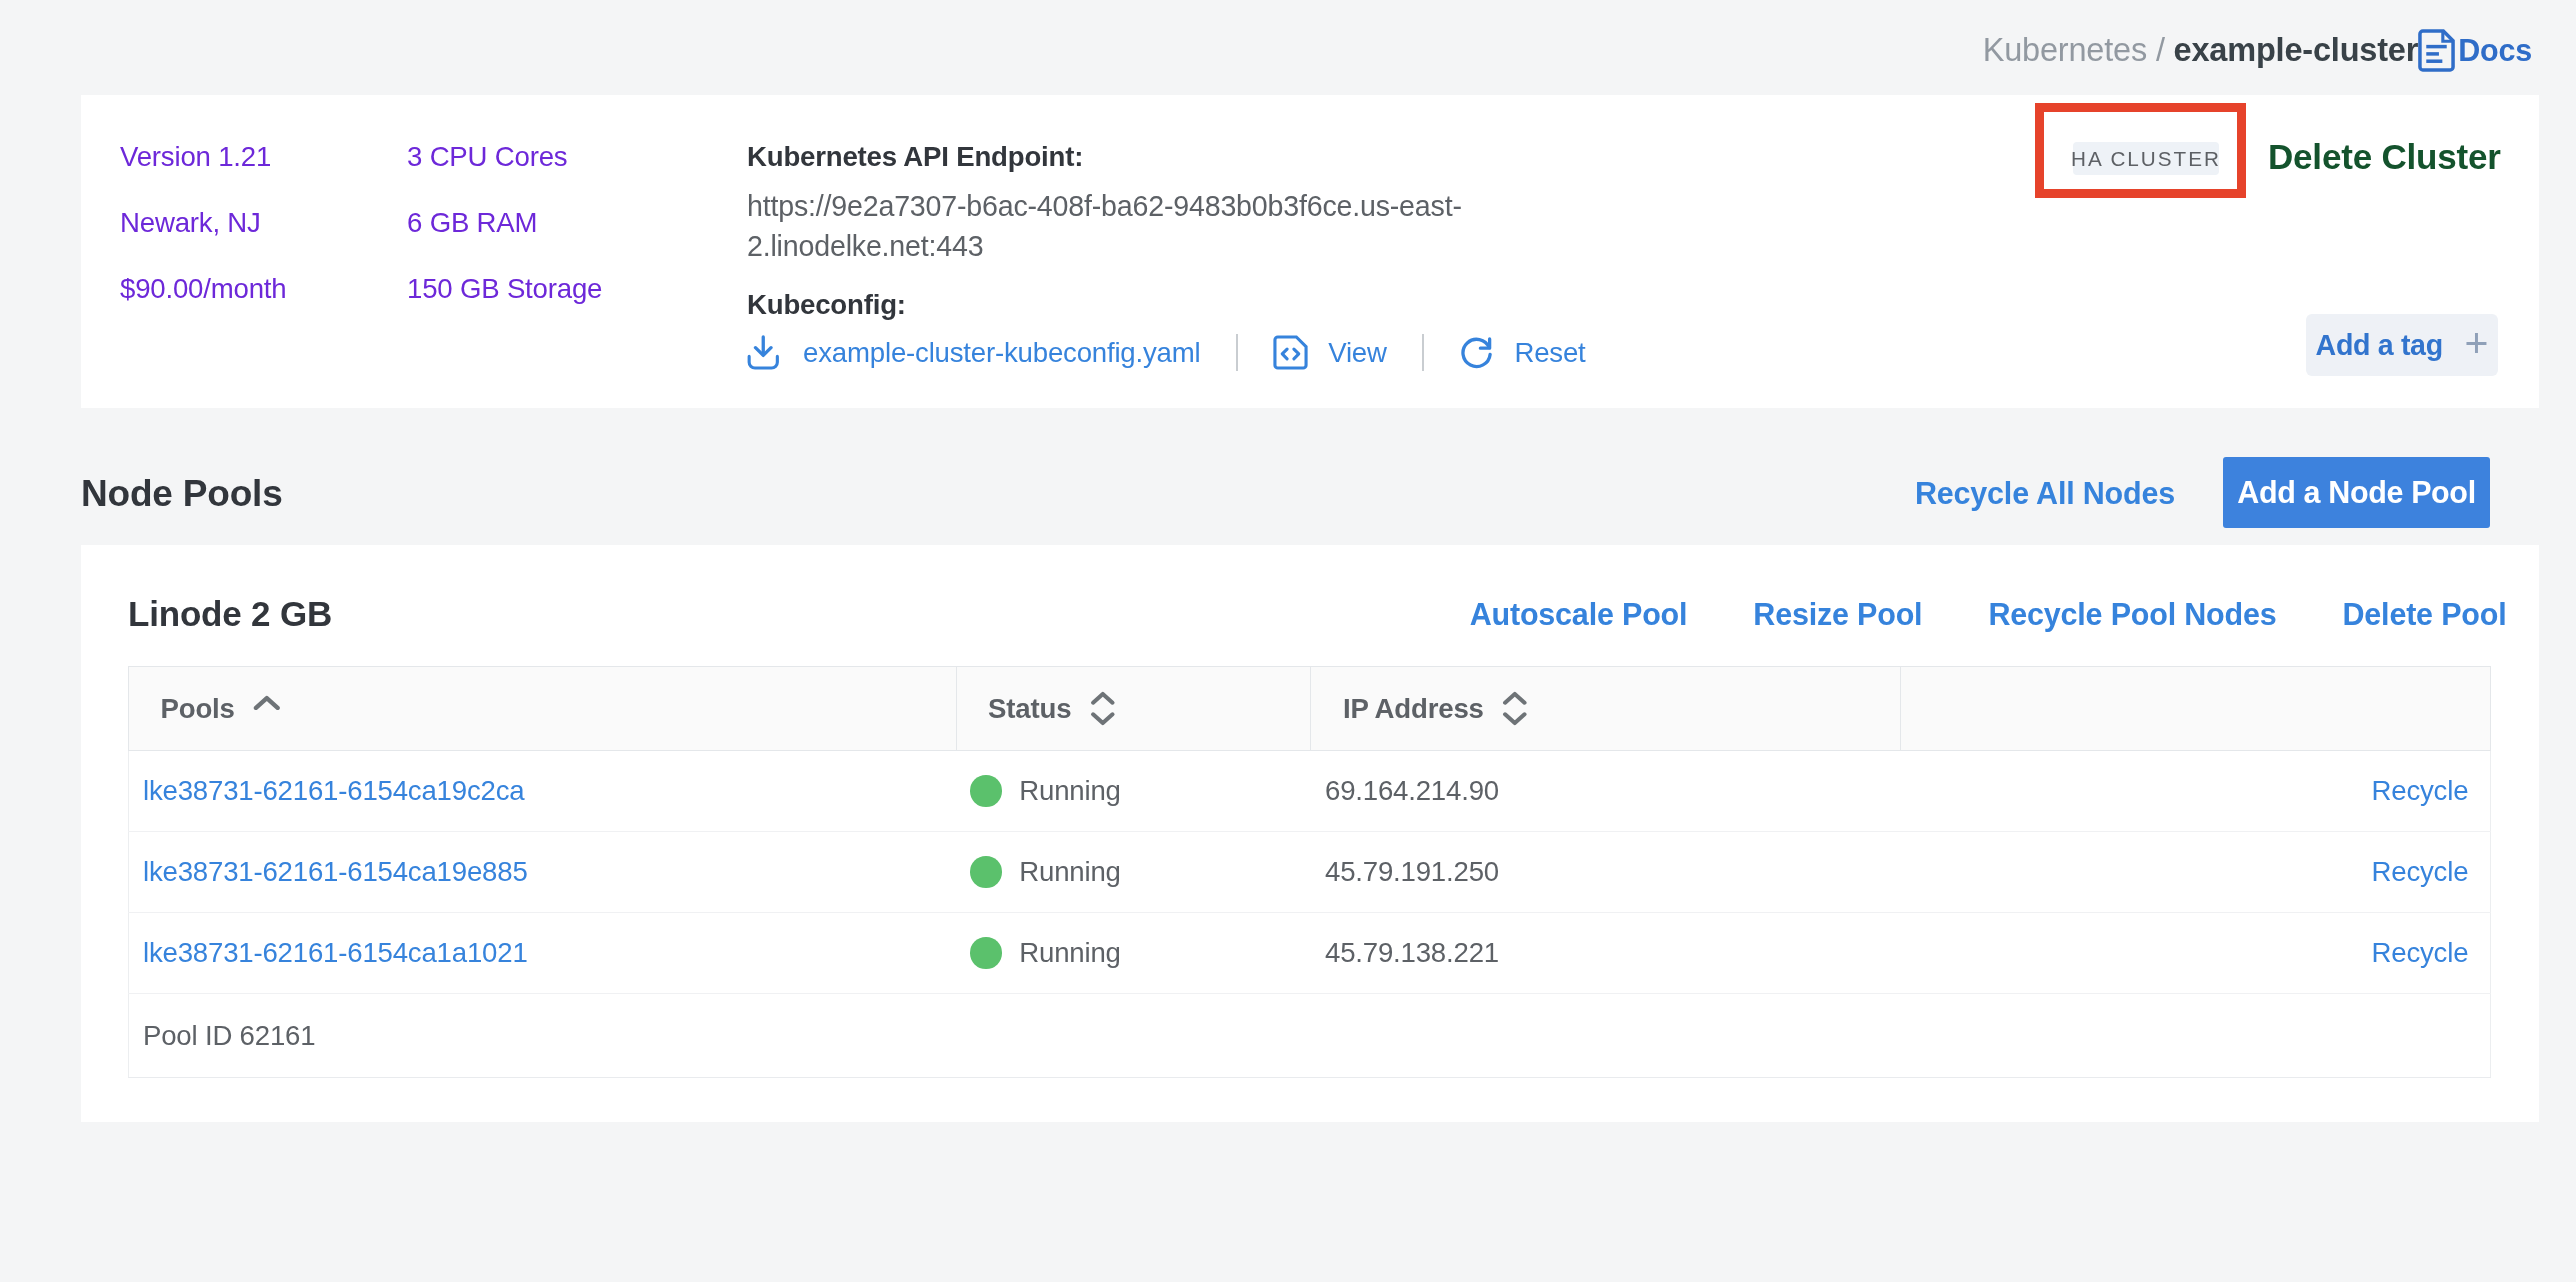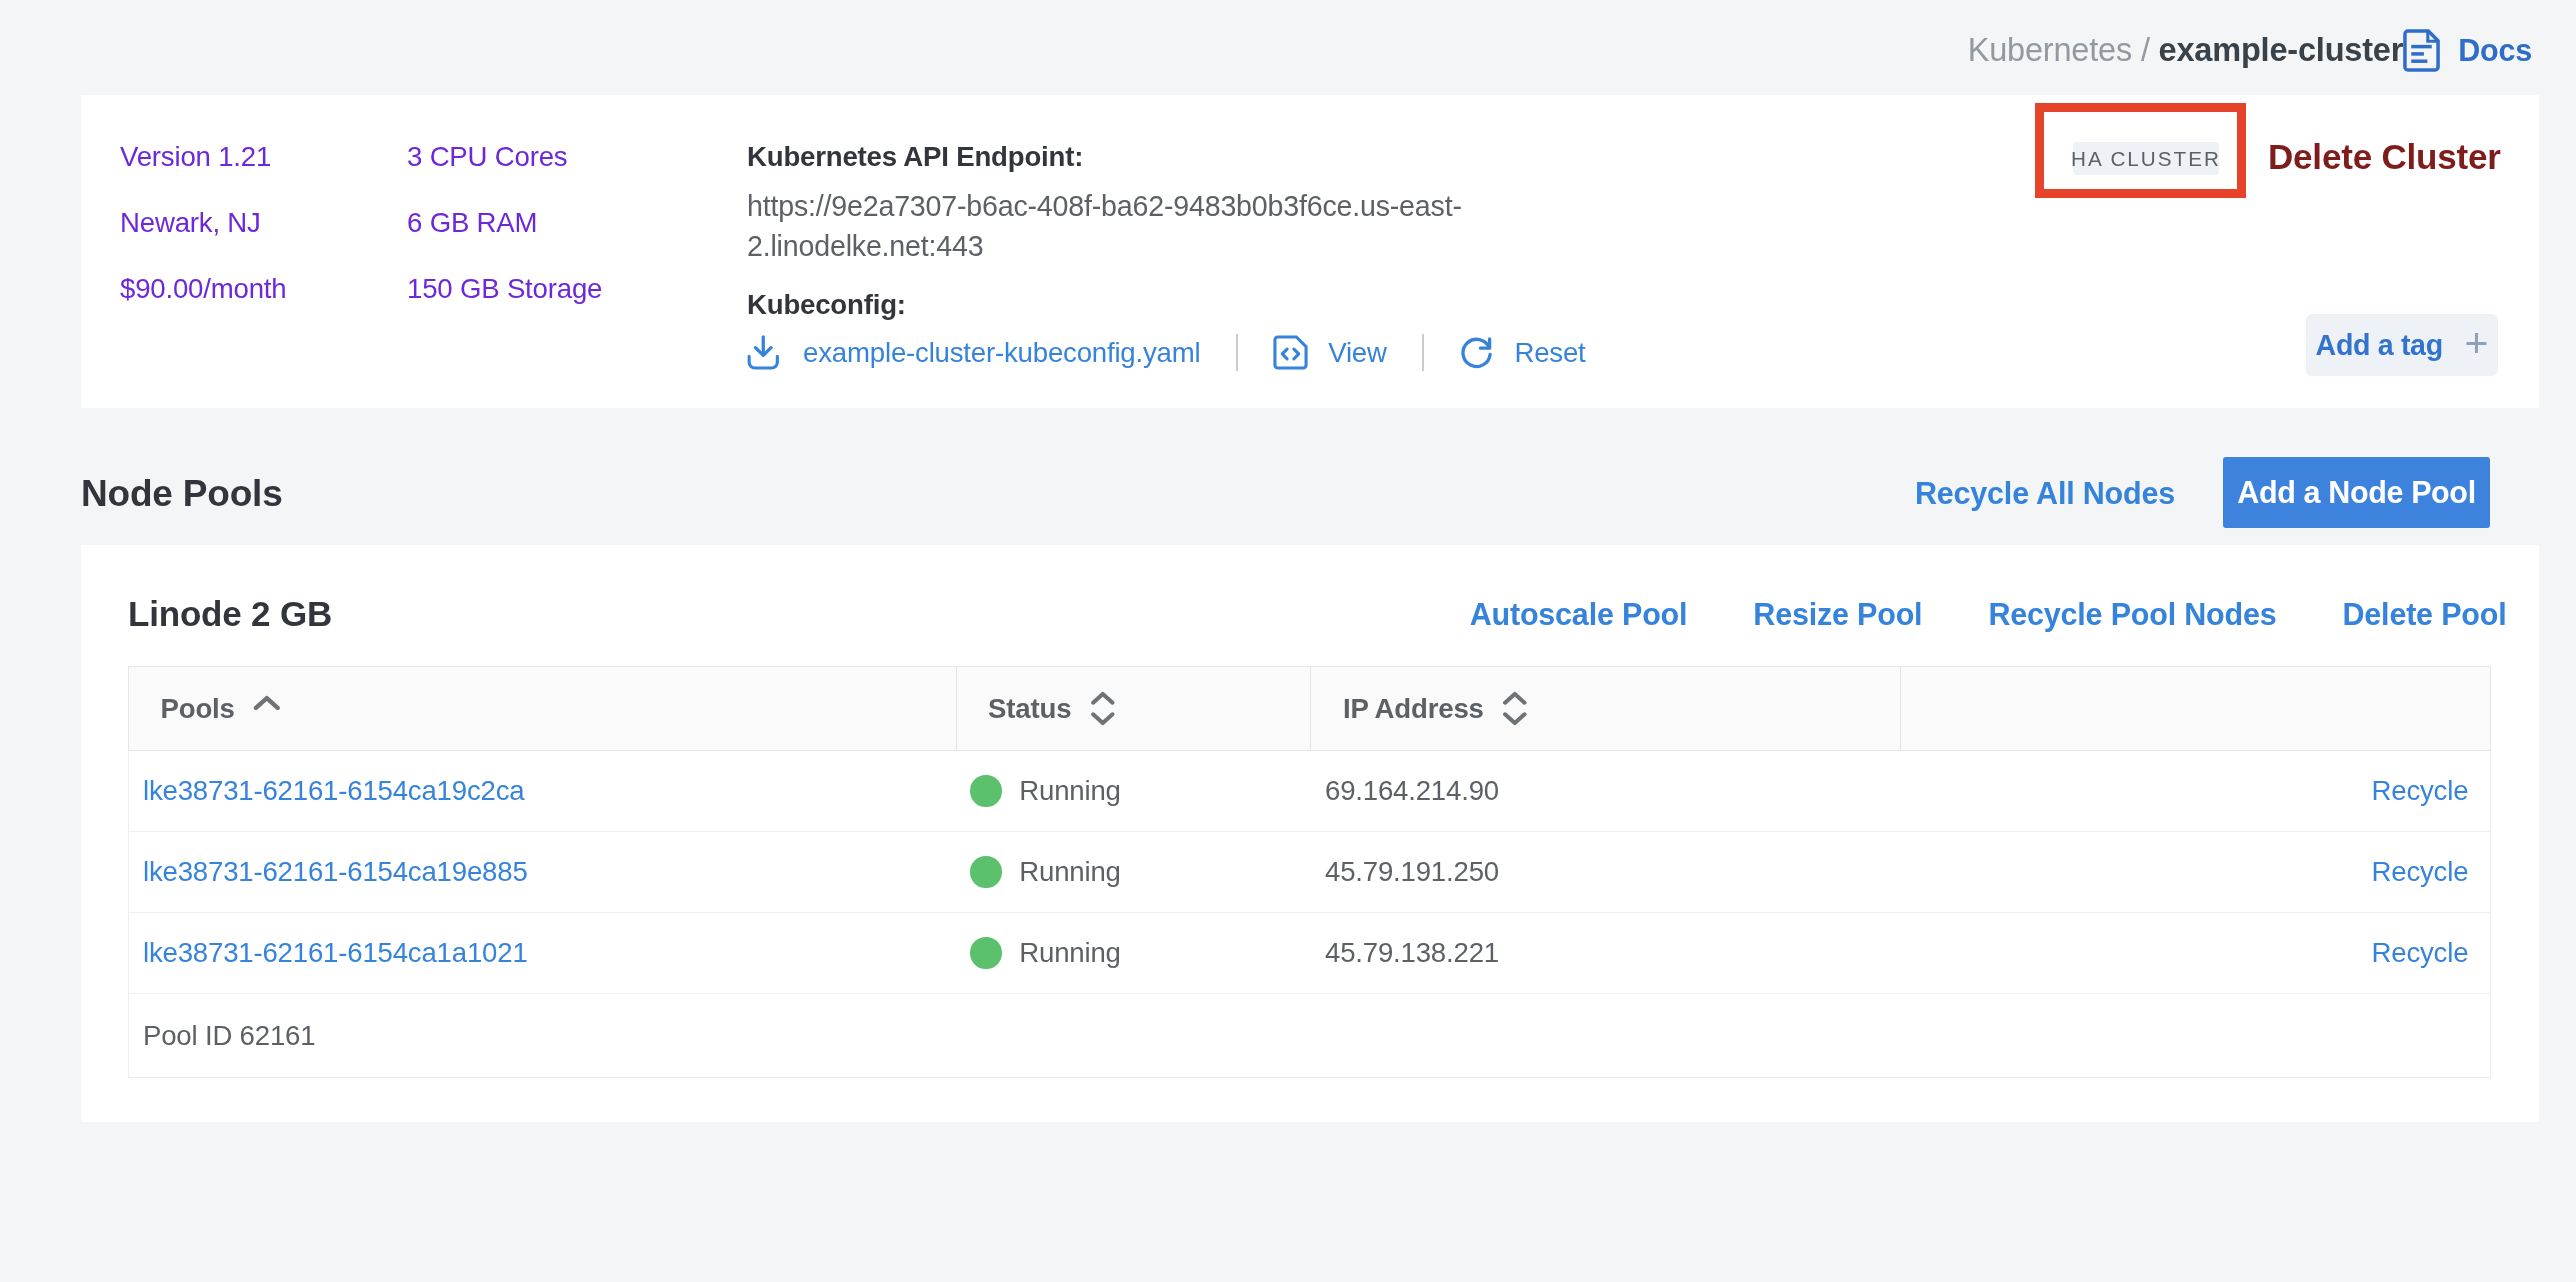--- a/index.html
+++ b/index.html
@@ -15,21 +15,21 @@
   a { text-decoration:none; cursor:pointer; }
 
   
   .topbar {
     height:95px;
     padding:0 44px 0 81px;
     display:flex; align-items:center; justify-content:flex-end;
   }
   .breadcrumb { font-size:32.5px; color:#9299a1; padding-top:5.9px; }
   .crumb-current { color:#394248; font-weight:bold; }
-  .docs-link { display:flex; align-items:center; gap:18px; padding-top:5.9px; }
+  .docs-link { display:flex; align-items:center; gap:3px; padding-top:5.9px; }
   .docs-link span { font-size:30.5px; color:#2f6dc8; font-weight:600; }
 
   
   .summary-card {
     position:relative;
     margin-left:81px;
     width:2458px;
     height:313px;
     background:#ffffff;
   }
@@ -52,21 +52,21 @@
   .ha-chip {
     position:absolute; left:1992px; top:47px;
     width:146px; height:33px;
     background:#eef2f7; border-radius:3.9px;
     display:flex; align-items:center; justify-content:center;
     font-size:20.7px; letter-spacing:2px; color:#5d6065;
     white-space:nowrap;
   }
   .delete-cluster {
     position:absolute; left:2187px; top:42px;
-    font-size:35px; font-weight:bold; color:#7f1d1d;
+    font-size:35px; font-weight:bold; color:#14532d;
   }
   .add-tag {
     position:absolute; left:2225px; top:219px;
     width:192px; height:62px;
     background:#eef1f6; border:none; border-radius:5.9px;
     display:flex; align-items:center; justify-content:center; gap:21.7px;
     font-family:inherit; cursor:pointer;
   }
   .add-tag .lbl { font-size:28.6px; font-weight:bold; color:#3274cd; letter-spacing:-0.012em; }
   .add-tag .plus { font-size:41px; font-weight:300; color:#8fa0b8; line-height:1; margin-top:-3.9px; }

